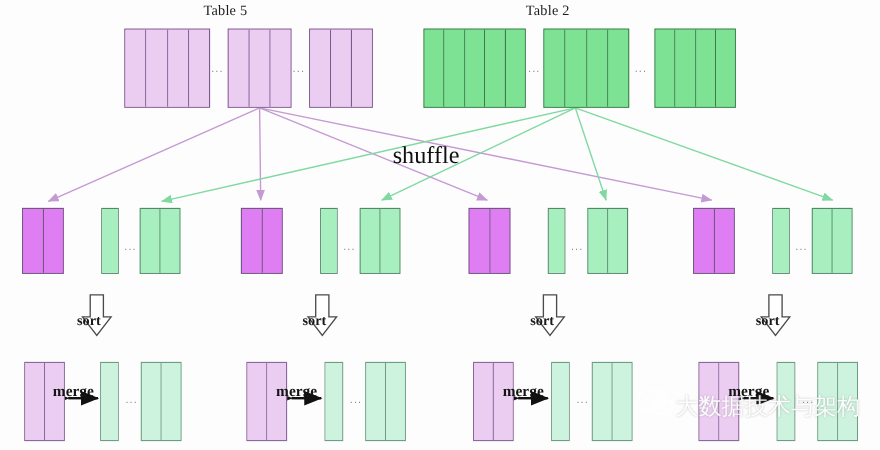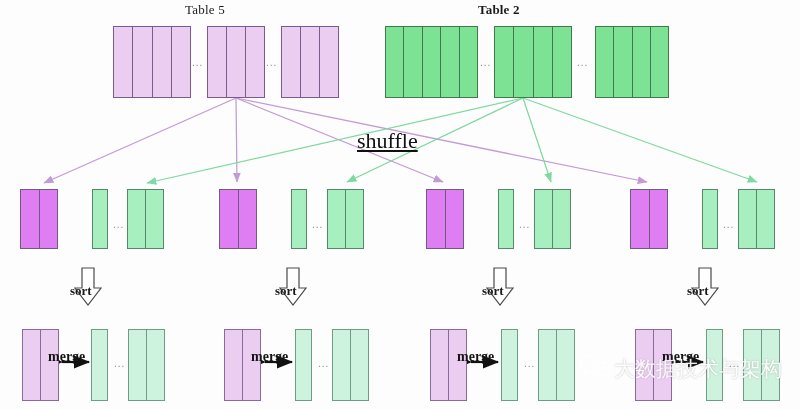--- a/index.html
+++ b/index.html
@@ -33,21 +33,20 @@
     white-space: nowrap;
     letter-spacing: .2px;
   }
   .shuffle-label {
     position: absolute;
     font-family: "Liberation Serif", serif;
     font-size: 22px;
     color: #101010;
     white-space: nowrap;
     z-index: 6;
-    text-decoration: underline;
   }
   .sort-label {
     position: absolute;
     font-family: "Liberation Serif", serif;
     font-size: 13px;
     font-weight: 700;
     color: #1a1a1a;
     white-space: nowrap;
     z-index: 7;
   }
@@ -178,21 +177,21 @@
       <circle cx="17" cy="9.3" r="1.25" fill="#ffffff"></circle>
       <path d="M22,10.8 C17.2,10.8 13.4,13.8 13.4,17.4 C13.4,21 17.2,24 22,24
                C23.2,24 24.3,23.8 25.3,23.5 L28.6,25.2 L27.9,22.2
                C29.7,20.9 30.8,19.3 30.8,17.4 C30.8,13.8 26.9,10.8 22,10.8 z" fill="none" stroke="#ffffff" stroke-width="1.5"></path>
       <circle cx="19.4" cy="15.8" r="1" fill="#ffffff"></circle>
       <circle cx="25" cy="15.8" r="1" fill="#ffffff"></circle>
     </g>
   </svg>
 
   <div class="tbl-title" style="left:185px; top:2px;">Table 5</div>
-  <div class="tbl-title" style="left:478px; top:2px;font-weight:bold;">Table 2</div>
+  <div class="tbl-title" style="left:478px; top:2px;">Table 2</div>
 
   <div class="grp purple" style="left:113px; top:26px; width:78px; height:72px;">
     <div class="cell"></div>
     <div class="cell"></div>
     <div class="cell"></div>
     <div class="cell"></div>
   </div>
   <div class="ellipsis" style="left:192px; top:57px;">...</div>
   <div class="grp purple" style="left:207px; top:26px; width:58px; height:72px;">
     <div class="cell"></div>

